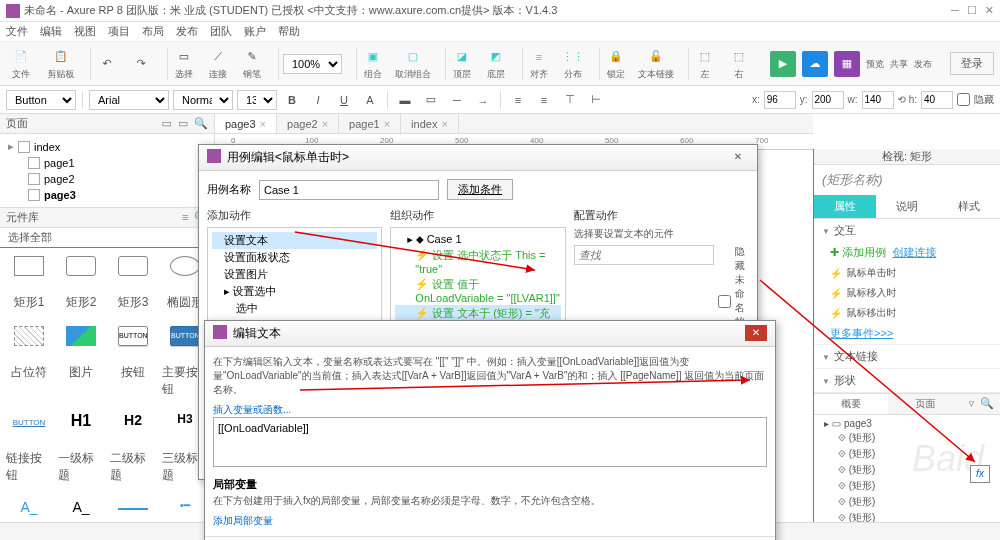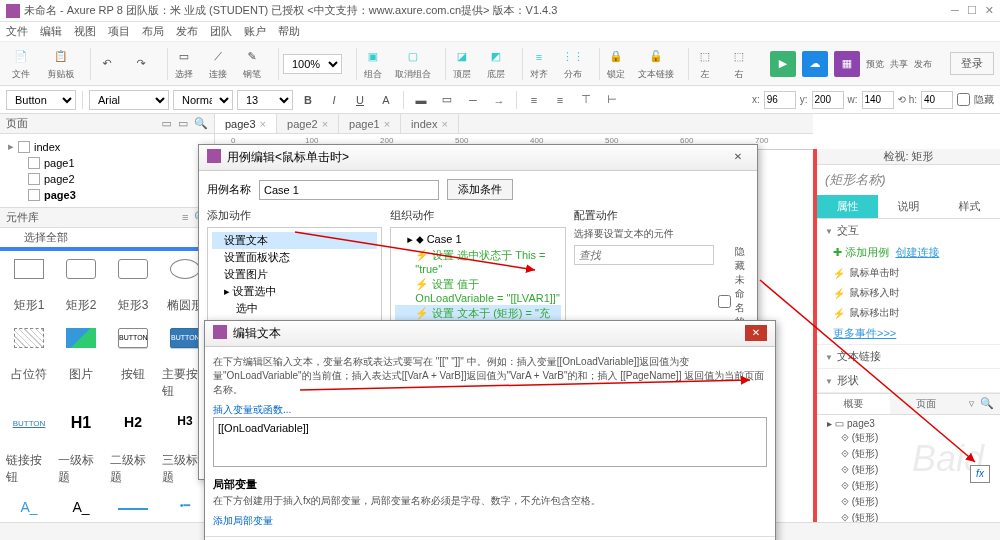--- a/index.html
+++ b/index.html
@@ -32,40 +32,40 @@
 .main { display: flex; height: calc(540px - 22px - 20px - 44px - 28px); }
 .left-panel { width: 215px; border-right: 1px solid #ddd; display: flex; flex-direction: column; }
 .panel-head { height: 20px; background: #f5f5f5; border-bottom: 1px solid #ddd; display: flex; align-items: center; padding: 0 6px; font-size: 11px; color: #555; }
 .panel-head .icons { margin-left: auto; display: flex; gap: 6px; color: #888; }
 .page-tree { padding: 4px 0; font-size: 11px; }
 .tree-item { padding: 2px 8px; display: flex; align-items: center; cursor: pointer; }
 .tree-item.indent { padding-left: 28px; }
 .tree-item .caret { width: 10px; color: #888; }
 .tree-item .pg-icon { width: 12px; height: 12px; border: 1px solid #aaa; margin-right: 4px; }
 .elements-panel { border-top: 1px solid #ddd; flex: 1; display: flex; flex-direction: column; }
-.all-label { padding: 2px 24px; font-size: 11px; color: #555; border-bottom: 4px solid #3b82f6; }
+.all-label { padding: 2px 8px; font-size: 11px; color: #555; border-bottom: 1px solid #3b82f6; }
 .shape-grid { display: grid; grid-template-columns: repeat(4, 1fr); gap: 2px; padding: 4px; overflow-y: auto; flex: 1; }
 .shape-cell { display: flex; flex-direction: column; align-items: center; padding: 4px 2px; cursor: pointer; }
 .shape-cell .shape { width: 30px; height: 20px; border: 1px solid #888; }
 .shape-cell .lbl { font-size: 12px; color: #555; margin-top: 18px; }
 .shape-round { border-radius: 3px; }
 .shape-image { background: linear-gradient(135deg, #3498db 50%, #2ecc71 50%); border: none !important; }
 .shape-placeholder { border: 1px dashed #888 !important; background: repeating-linear-gradient(45deg, transparent, transparent 3px, #ccc 3px, #ccc 4px); }
 .shape-btn { border-radius: 2px; box-shadow: 0 1px 1px rgba(0,0,0,.2); }
 .shape-primary { background: #337ab7; border-color: #2e6da4 !important; }
 .shape-link { border: none !important; display: flex; align-items: center; justify-content: center; color: #337ab7; font-size: 8px; text-decoration: underline; }
 .canvas-area { flex: 1; position: relative; background: #f0f0f0; }
 .tabs { height: 20px; background: #f5f5f5; border-bottom: 1px solid #ddd; display: flex; }
 .tab { padding: 2px 10px; border-right: 1px solid #ddd; font-size: 11px; color: #666; display: flex; align-items: center; gap: 4px; cursor: pointer; }
 .tab.active { background: #fff; color: #333; }
 .tab .x { color: #aaa; cursor: pointer; }
 .ruler-h { height: 16px; background: #fff; border-bottom: 1px solid #ccc; position: relative; font-size: 8px; color: #888; }
 .ruler-h span { position: absolute; top: 2px; }
 .canvas { position: absolute; top: 36px; left: 16px; right: 0; bottom: 0; background: #fff; }
-.right-panel { width: 187px; border-left: 4px solid #ef4444; display: flex; flex-direction: column; background: #fff; margin-top: 35px; }
+.right-panel { width: 187px; border-left: 1px solid #ef4444; display: flex; flex-direction: column; background: #fff; margin-top: 35px; }
 .inspect-title { height: 20px; background: #f5f5f5; border-bottom: 1px solid #ddd; display: flex; align-items: center; justify-content: center; font-size: 11px; color: #555; }
 .shape-name { padding: 6px 8px; font-style: italic; color: #888; font-size: 13px; }
 .prop-tabs { display: flex; border-bottom: 1px solid #ddd; }
 .prop-tab { flex: 1; text-align: center; padding: 4px 0; font-size: 11px; cursor: pointer; color: #555; }
 .prop-tab.active { background: #3cc; color: #fff; }
 .section { border-bottom: 1px solid #eee; }
 .section-h { padding: 4px 8px; font-size: 11px; color: #555; cursor: pointer; }
 .section-h::before { content: "▼"; font-size: 8px; margin-right: 4px; color: #888; }
 .link-row { padding: 3px 16px; font-size: 11px; }
 .link-green { color: #3a3; text-align: center; }
@@ -80,21 +80,21 @@
 .outline-item { padding: 1px 8px 1px 24px; color: #555; }
 .outline-root { padding-left: 10px; }
 .dialog { position: absolute; background: #fff; border: 1px solid #888; box-shadow: 2px 2px 8px rgba(0,0,0,.3); z-index: 10; }
 .dlg-title { background: linear-gradient(#fdfdfd, #eee); border-bottom: 1px solid #ccc; padding: 4px 8px; display: flex; font-size: 12px; }
 .dlg-icon { width: 14px; height: 14px; background: #a050a0; margin-right: 6px; }
 .dlg-close { margin-left: auto; width: 22px; height: 16px; background: #c0392b; color: #fff; text-align: center; font-size: 10px; line-height: 16px; cursor: pointer; }
 .dlg-close.plain { background: transparent; color: #555; }
 .dlg-body { padding: 8px; }
 .dlg-row { display: flex; align-items: center; gap: 8px; margin-bottom: 8px; font-size: 11px; }
 .dlg-input { border: 1px solid #aaa; height: 20px; padding: 0 4px; font-size: 11px; }
-.dlg-btn { border: 1px solid #aaa; background: #f5f5f5; padding: 2px 10px; font-size: 11px; cursor: pointer; }
+.dlg-btn { border: 1px solid #aaa; background: #f5f5f5; padding: 2px 10px; font-size: 11px; cursor: pointer; text-decoration: underline; }
 .col-head { font-size: 11px; color: #333; margin-bottom: 4px; }
 .tree-box { border: 1px solid #ccc; height: 150px; overflow-y: auto; padding: 4px; font-size: 11px; }
 .tree-box .ti { padding: 1px 0 1px 12px; cursor: pointer; }
 .tree-box .ti.sel { background: #cde8ff; }
 .search-box { border: 1px solid #ccc; height: 20px; width: 140px; padding: 0 4px; font-size: 11px; font-style: italic; color: #aaa; }
 .cfg-item { display: flex; align-items: center; gap: 4px; padding: 1px 4px; font-size: 11px; }
 .cfg-item.sel { background: #cde8ff; }
 .cfg-item input[type=checkbox] { width: 12px; height: 12px; }
 .editor-desc { font-size: 10px; color: #555; line-height: 1.4; margin-bottom: 6px; }
 .editor-link { color: #06c; font-size: 10px; text-decoration: none; cursor: pointer; }
@@ -223,21 +223,21 @@
     <span class="tool-label">发布</span>
     <div class="login-btn">登录</div>
   </div>
 </div>
 
 <div class="formatbar">
   <select class="select" style="width:70px"><option>Button</option></select>
   <div class="fmt-sep"></div>
   <select class="select" style="width:80px"><option>Arial</option></select>
   <select class="select" style="width:60px"><option>Normal</option></select>
-  <select class="select" style="width:56px"><option>13</option></select>
+  <select class="select" style="width:40px"><option>13</option></select>
   <div class="fmt-btn">
       <b>B</b>
     </div>
   <div class="fmt-btn">
       <i>I</i>
     </div>
   <div class="fmt-btn">
       <u>U</u>
     </div>
   <div class="fmt-btn">A</div>

